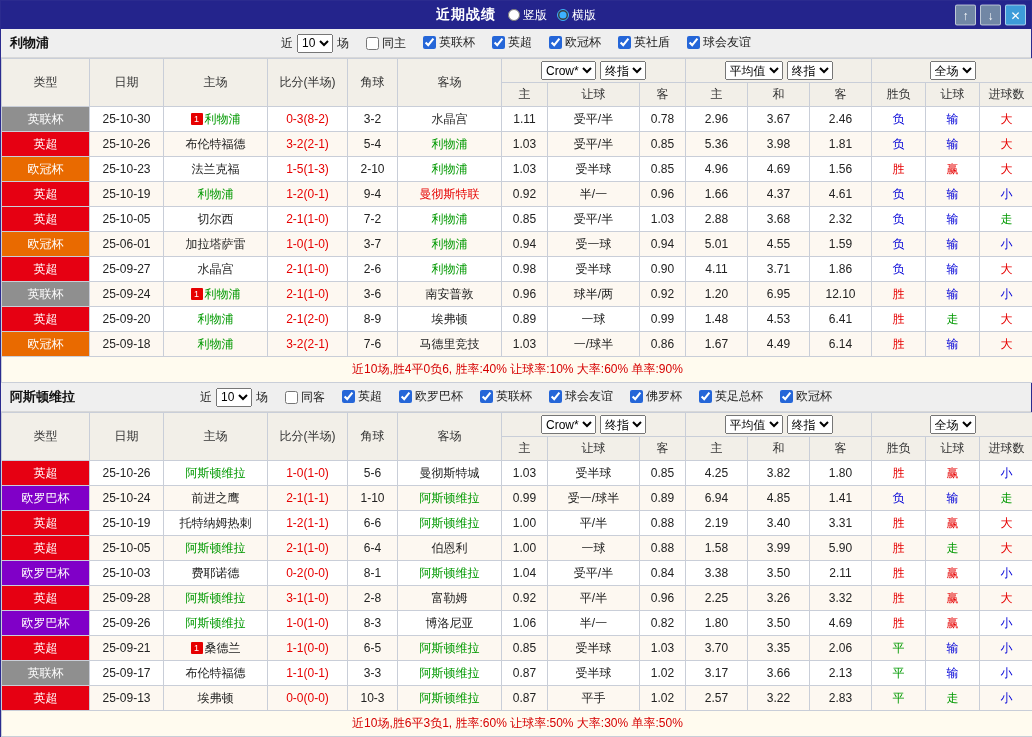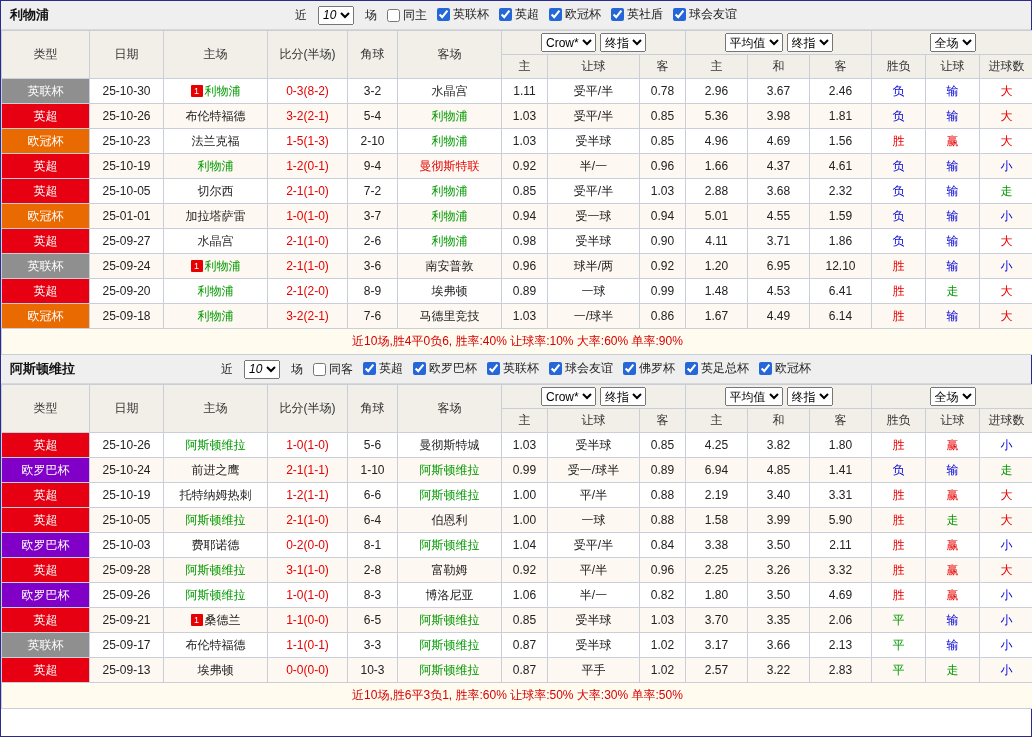--- a/index.html
+++ b/index.html
@@ -14,22 +14,22 @@
   .radio-opt input{margin:0;width:12px;height:12px;accent-color:#3db1ff;cursor:pointer;}
   .tb-buttons{position:absolute;right:5px;top:50%;transform:translateY(-50%);display:flex;gap:4px;}
   .tb-btn{width:21px;height:21px;border:1px solid rgba(255,255,255,.55);border-radius:2px;color:#fff;font-size:12px;line-height:18px;text-align:center;cursor:pointer;padding:0;}
   .tb-btn.up,.tb-btn.down{background:#7187a5;}
   .tb-btn.close{background:#3d9bd9;}
   
   .section{flex:0 0 auto;}
   .section-bar{height:29px;background:#efefef;border-bottom:1px solid #d8d8d8;position:relative;display:flex;align-items:center;}
   .team-name{font-weight:bold;font-size:13px;padding-left:9px;color:#111;cursor:pointer;}
   .filters{position:absolute;left:50%;transform:translateX(-50%);display:flex;align-items:center;font-size:12px;color:#222;white-space:nowrap;}
-  .filters select{margin:0 11px;font-size:12px;height:19px;cursor:pointer;font-style:italic;}
-  .chk{display:inline-flex;align-items:center;margin-left:10px;cursor:pointer;}
+  .filters select{margin:0 4px;font-size:12px;height:19px;cursor:pointer;}
+  .chk{display:inline-flex;align-items:center;margin-left:17px;cursor:pointer;}
   .chk input{width:13px;height:13px;margin:0 3px 0 0;accent-color:#2566d8;cursor:pointer;}
   
   table{width:100%;border-collapse:collapse;table-layout:fixed;font-size:12px;color:#222;}
   th,td{border:1px solid #c9ced8;text-align:center;white-space:nowrap;overflow:hidden;padding:0 1px;}
   thead th{background:#f2efe8;font-weight:normal;height:24px;color:#333;}
   thead .dd-wrap{display:inline-flex;gap:4px;align-items:center;}
   thead select{font-size:12px;max-width:76px;height:19px;cursor:pointer;}
   tbody td{height:25px;background:#fff;}
   tbody tr:nth-child(even) td{background:#fdf8f1;}
   .lg-cell{color:#fff;}
@@ -41,20 +41,40 @@
   .c-g{color:#009900;}
   .badge{display:inline-block;min-width:12px;height:12px;background:#e60000;color:#fff;font-size:9px;line-height:12px;border-radius:1px;margin-right:2px;vertical-align:1px;}
   tfoot td{height:26px;background:#fffbef;color:#d60000;}
   .team-link{cursor:pointer;text-align:center;}
 </style>
 </head>
 <body>
 
 <div class="app">
 
+  <div class="titlebar">
+    <div class="tb-center">
+      <span class="tb-title">近期战绩</span>
+      <span style="display:inline-flex;gap:10px;">
+          <label class="radio-opt">
+            <input type="radio" name="layout" style="">
+            <span>竖版</span>
+          </label>
+          <label class="radio-opt">
+            <input type="radio" name="layout" checked="" style="">
+            <span>横版</span>
+          </label>
+        </span>
+    </div>
+    <div class="tb-buttons">
+        <button class="tb-btn up">↑</button>
+        <button class="tb-btn down">↓</button>
+        <button class="tb-btn close">✕</button>
+      </div>
+  </div>
 
   <div class="section">
     <div class="section-bar">
       <span class="team-name">利物浦</span>
       <div class="filters">
         <span>近</span>
         <select><option>10</option></select>
         <span>场</span>
         <label class="chk">
           <input type="checkbox" style="">
@@ -213,21 +233,21 @@
             <td>1.03</td>
             <td>2.88</td>
             <td>3.68</td>
             <td>2.32</td>
             <td class="c-b">负</td>
             <td class="c-b">输</td>
             <td class="c-g">走</td>
           </tr>
           <tr>
             <td class="lg-cell" style="background:#e96a00">欧冠杯</td>
-            <td>25-01-01</td>
+            <td>25-06-01</td>
             <td><span class="team-link">加拉塔萨雷</span></td>
             <td><span class="score">1-0<span class="half">(1-0)</span></span></td>
             <td>3-7</td>
             <td><span class="team-link focal-team">利物浦</span></td>
             <td>0.94</td>
             <td>受一球</td>
             <td>0.94</td>
             <td>5.01</td>
             <td>4.55</td>
             <td>1.59</td>

